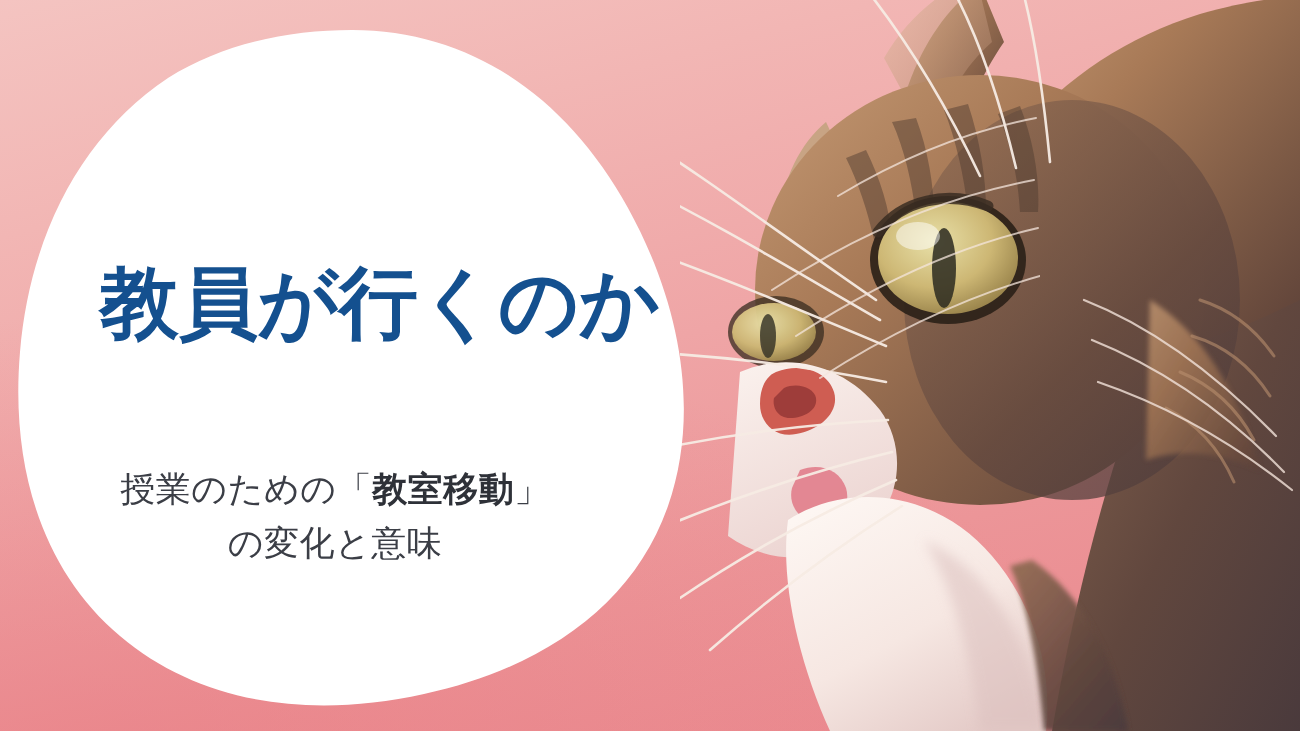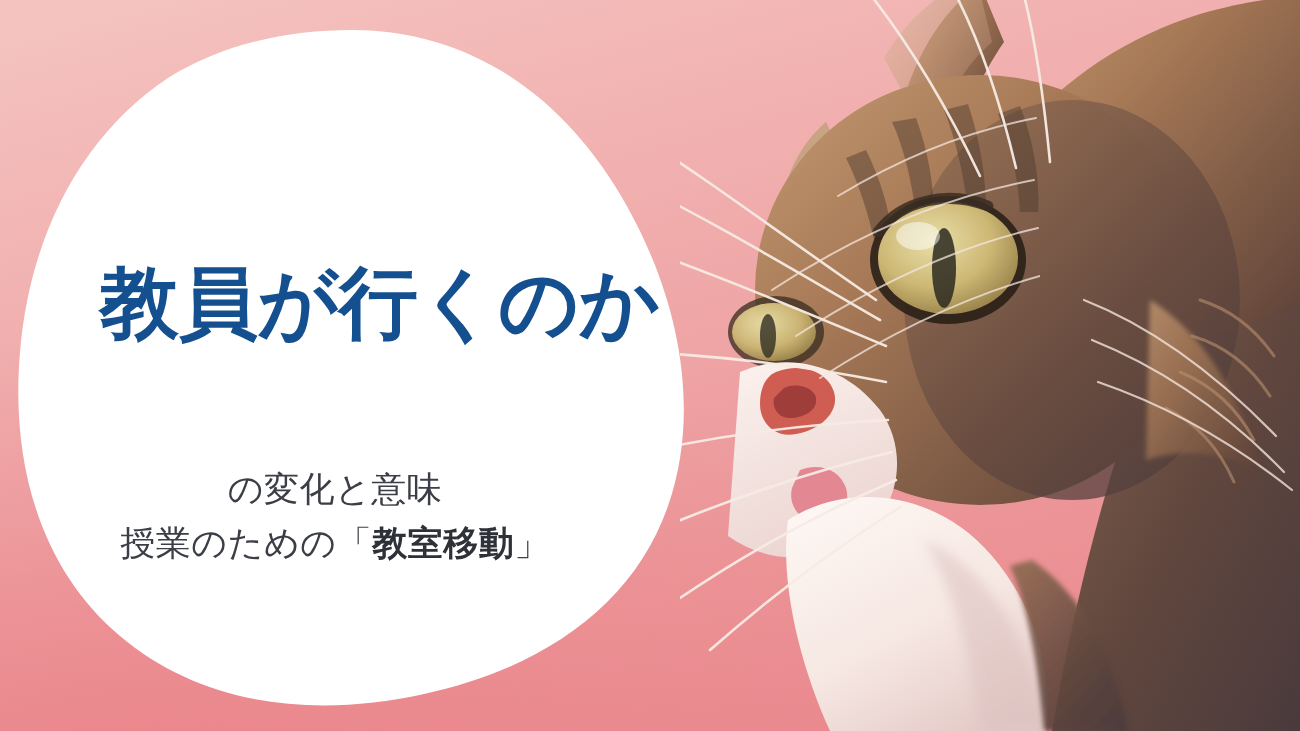--- a/index.html
+++ b/index.html
@@ -250,19 +250,19 @@
     </svg>
   </div>
 
   <div class="text-layer">
 
     <div class="headline">
       <span class="hl-line">教員が行くのか</span>
     </div>
 
     <div class="subtitle">
+      <span class="sub-line"><span>授業のための「</span><b class="em">教室移動</b><span>」</span></span>
       <span class="sub-line">の変化と意味</span>
-      <span class="sub-line"><span>授業のための「</span><b class="em">教室移動</b><span>」</span></span>
     </div>
 
   </div>
 
 </div>
 
 </body></html>

